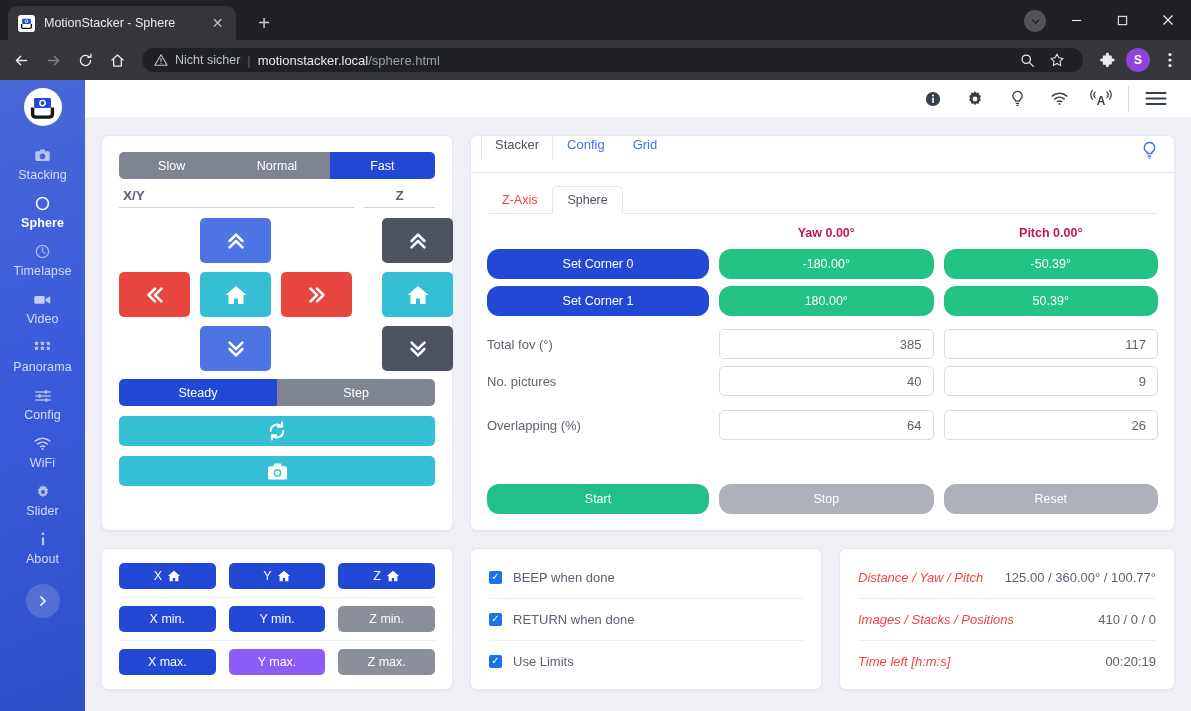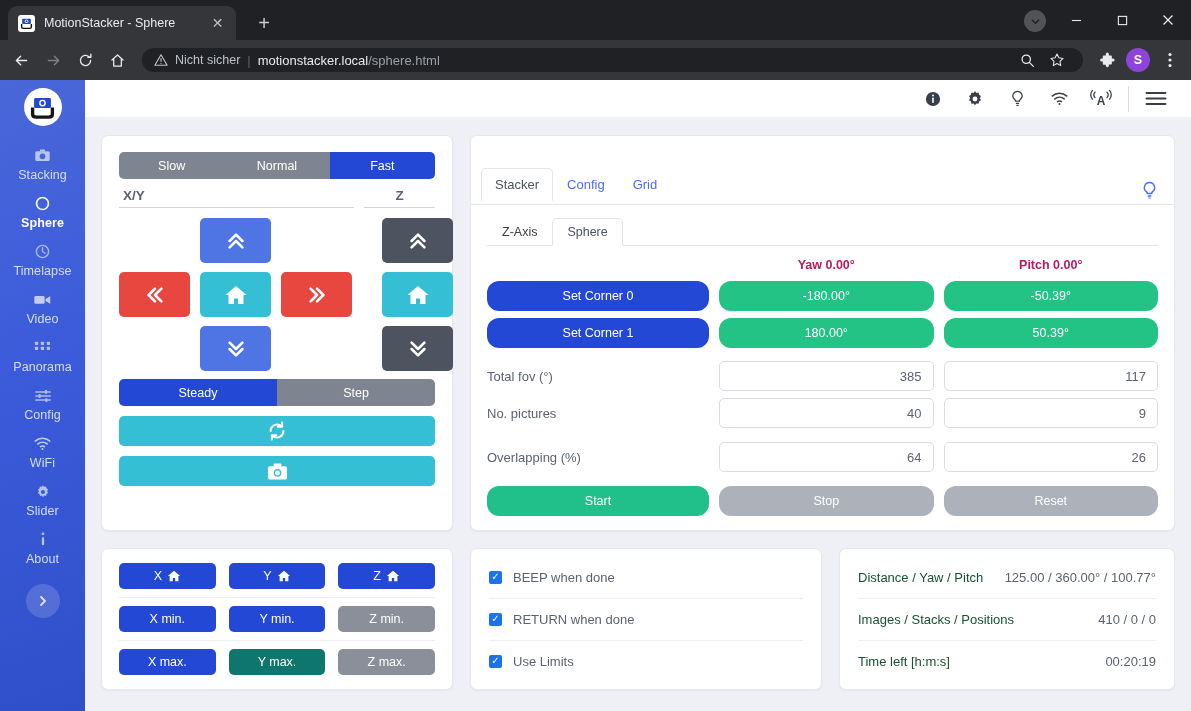--- a/index.html
+++ b/index.html
@@ -155,37 +155,37 @@
   .seg2 > div.sel { background: #2348d6; }
   .wide-btn {
     margin-top: 10px; height: 30px; border-radius: 5px; background: #35bfd4;
     display:flex; align-items:center; justify-content:center; color: #ffffff;
   }
 
   
   .stacker { display: flex; flex-direction: column; overflow: hidden; }
   .tabrow {
     display: flex; align-items: flex-end; border-bottom: 1px solid #e2e5ea;
-    padding: 4px 10px; height: 37px; position: relative; flex: 0 0 auto; margin-top: 32px;
+    padding: 12px 10px; height: 37px; position: relative; flex: 0 0 auto;
   }
   .tab-l1 {
     font-size: 13px; color: #4a6cf7; padding: 8px 13px 8px; cursor: default;
     border: 1px solid transparent; border-radius: 5px 5px 0 0; margin-bottom: -1px;
   }
   .tab-l1.active {
     color: #4a5260; background: #ffffff; border-color: #e2e5ea; border-bottom-color: #ffffff;
   }
   .tabrow-ico { margin-left: auto; color: #4a6cf7; display:flex; align-items:center; padding-right: 6px; }
 
   .subtabrow {
     display:flex; align-items: flex-end; margin: 11px 16px 0 16px;
     border-bottom: 1px solid #e2e5ea; height: 30px; flex: 0 0 auto;
   }
   .tab-l2 {
-    font-size: 12.5px; color: #404040; padding: 6px 14px; margin-bottom: -1px;
+    font-size: 12.5px; color: #ef4444; padding: 6px 14px; margin-bottom: -1px;
     border: 1px solid transparent; border-radius: 5px 5px 0 0;
   }
   .tab-l2.active {
     color: #4a5260; background:#fff; border-color:#e2e5ea; border-bottom-color:#ffffff;
   }
 
   .sform { padding: 12px 16px 16px 16px; flex: 1 1 auto; display:flex; flex-direction:column; }
   .srow { display: grid; grid-template-columns: 222px 1fr 1fr; gap: 10px; align-items: center; }
   .srow + .srow { margin-top: 7px; }
   .colhead { text-align:center; font-size: 12.5px; font-weight: bold; color: #be185d; padding-bottom: 2px; }
@@ -208,35 +208,35 @@
   
   .bottom { grid-column: 1 / span 2; display: grid; grid-template-columns: 352px 352px 1fr; gap: 17px; }
 
   .homecard { padding: 14px 17px; }
   .hgrid { display: grid; grid-template-columns: 1fr 1fr 1fr; gap: 0 13px; }
   .hbtn {
     height: 26px; border-radius: 5px; display:flex; align-items:center; justify-content:center;
     gap: 5px; font-size: 12.5px; color: #fff; background: #2348d6;
   }
   .hbtn.gray { background: #8a8f99; }
-  .hbtn.lightblue { background: #0f766e; }
+  .hbtn.lightblue { background: #8b5cf6; }
   .hsep { grid-column: 1 / span 3; height: 1px; background: #eceef2; margin: 8px 0; }
 
   .chkcard { padding: 6px 18px; display:flex; flex-direction: column; justify-content: center; }
   .chkrow { display:flex; align-items:center; gap: 11px; padding: 13px 0; }
   .chkbox {
     width: 13px; height: 13px; border-radius: 2px; background: #1a73e8; flex:0 0 auto;
     display:flex; align-items:center; justify-content:center; color:#fff; font-size:10px; line-height:1;
   }
   .chktext { font-size: 13px; color: #5b6270; }
   .chksep { height:1px; background: #eceef2; }
 
   .infocard { padding: 6px 18px; display:flex; flex-direction: column; justify-content:center; }
   .inforow { display:flex; align-items:center; justify-content:space-between; padding: 13px 0; }
-  .info-k { font-size: 13px; color: #14532d; }
+  .info-k { font-size: 13px; color: #ef4444; font-style: italic; }
   .info-v { font-size: 13px; color: #5b6270; }
   svg { display:block; }
 </style>
 </head>
 <body>
 
 <div class="browser">
 
   <div class="tabstrip">
     <div class="tab">

